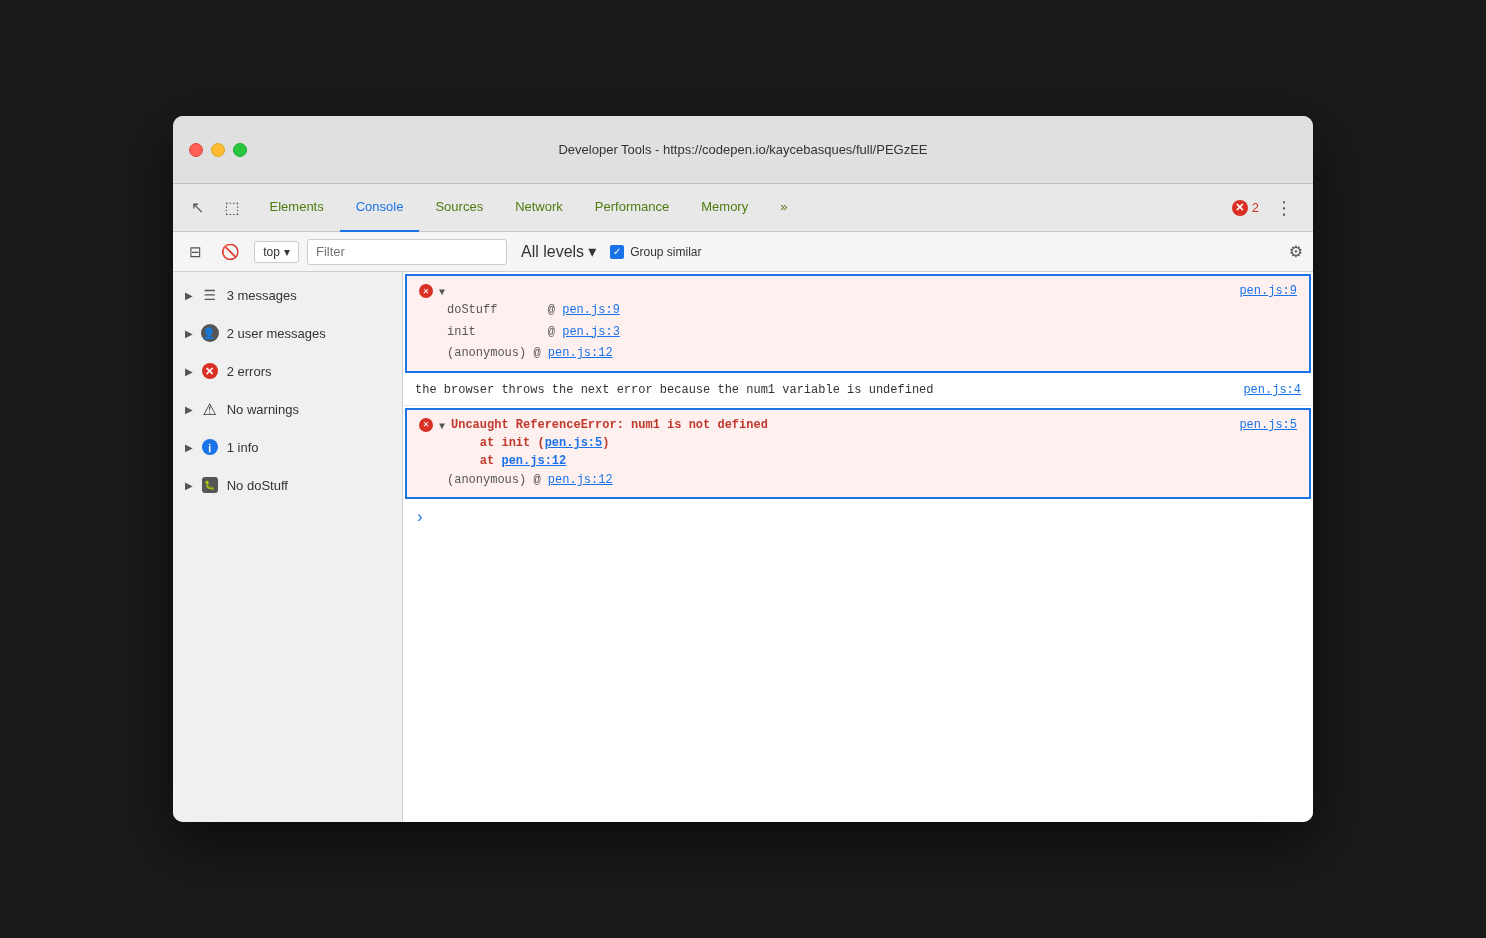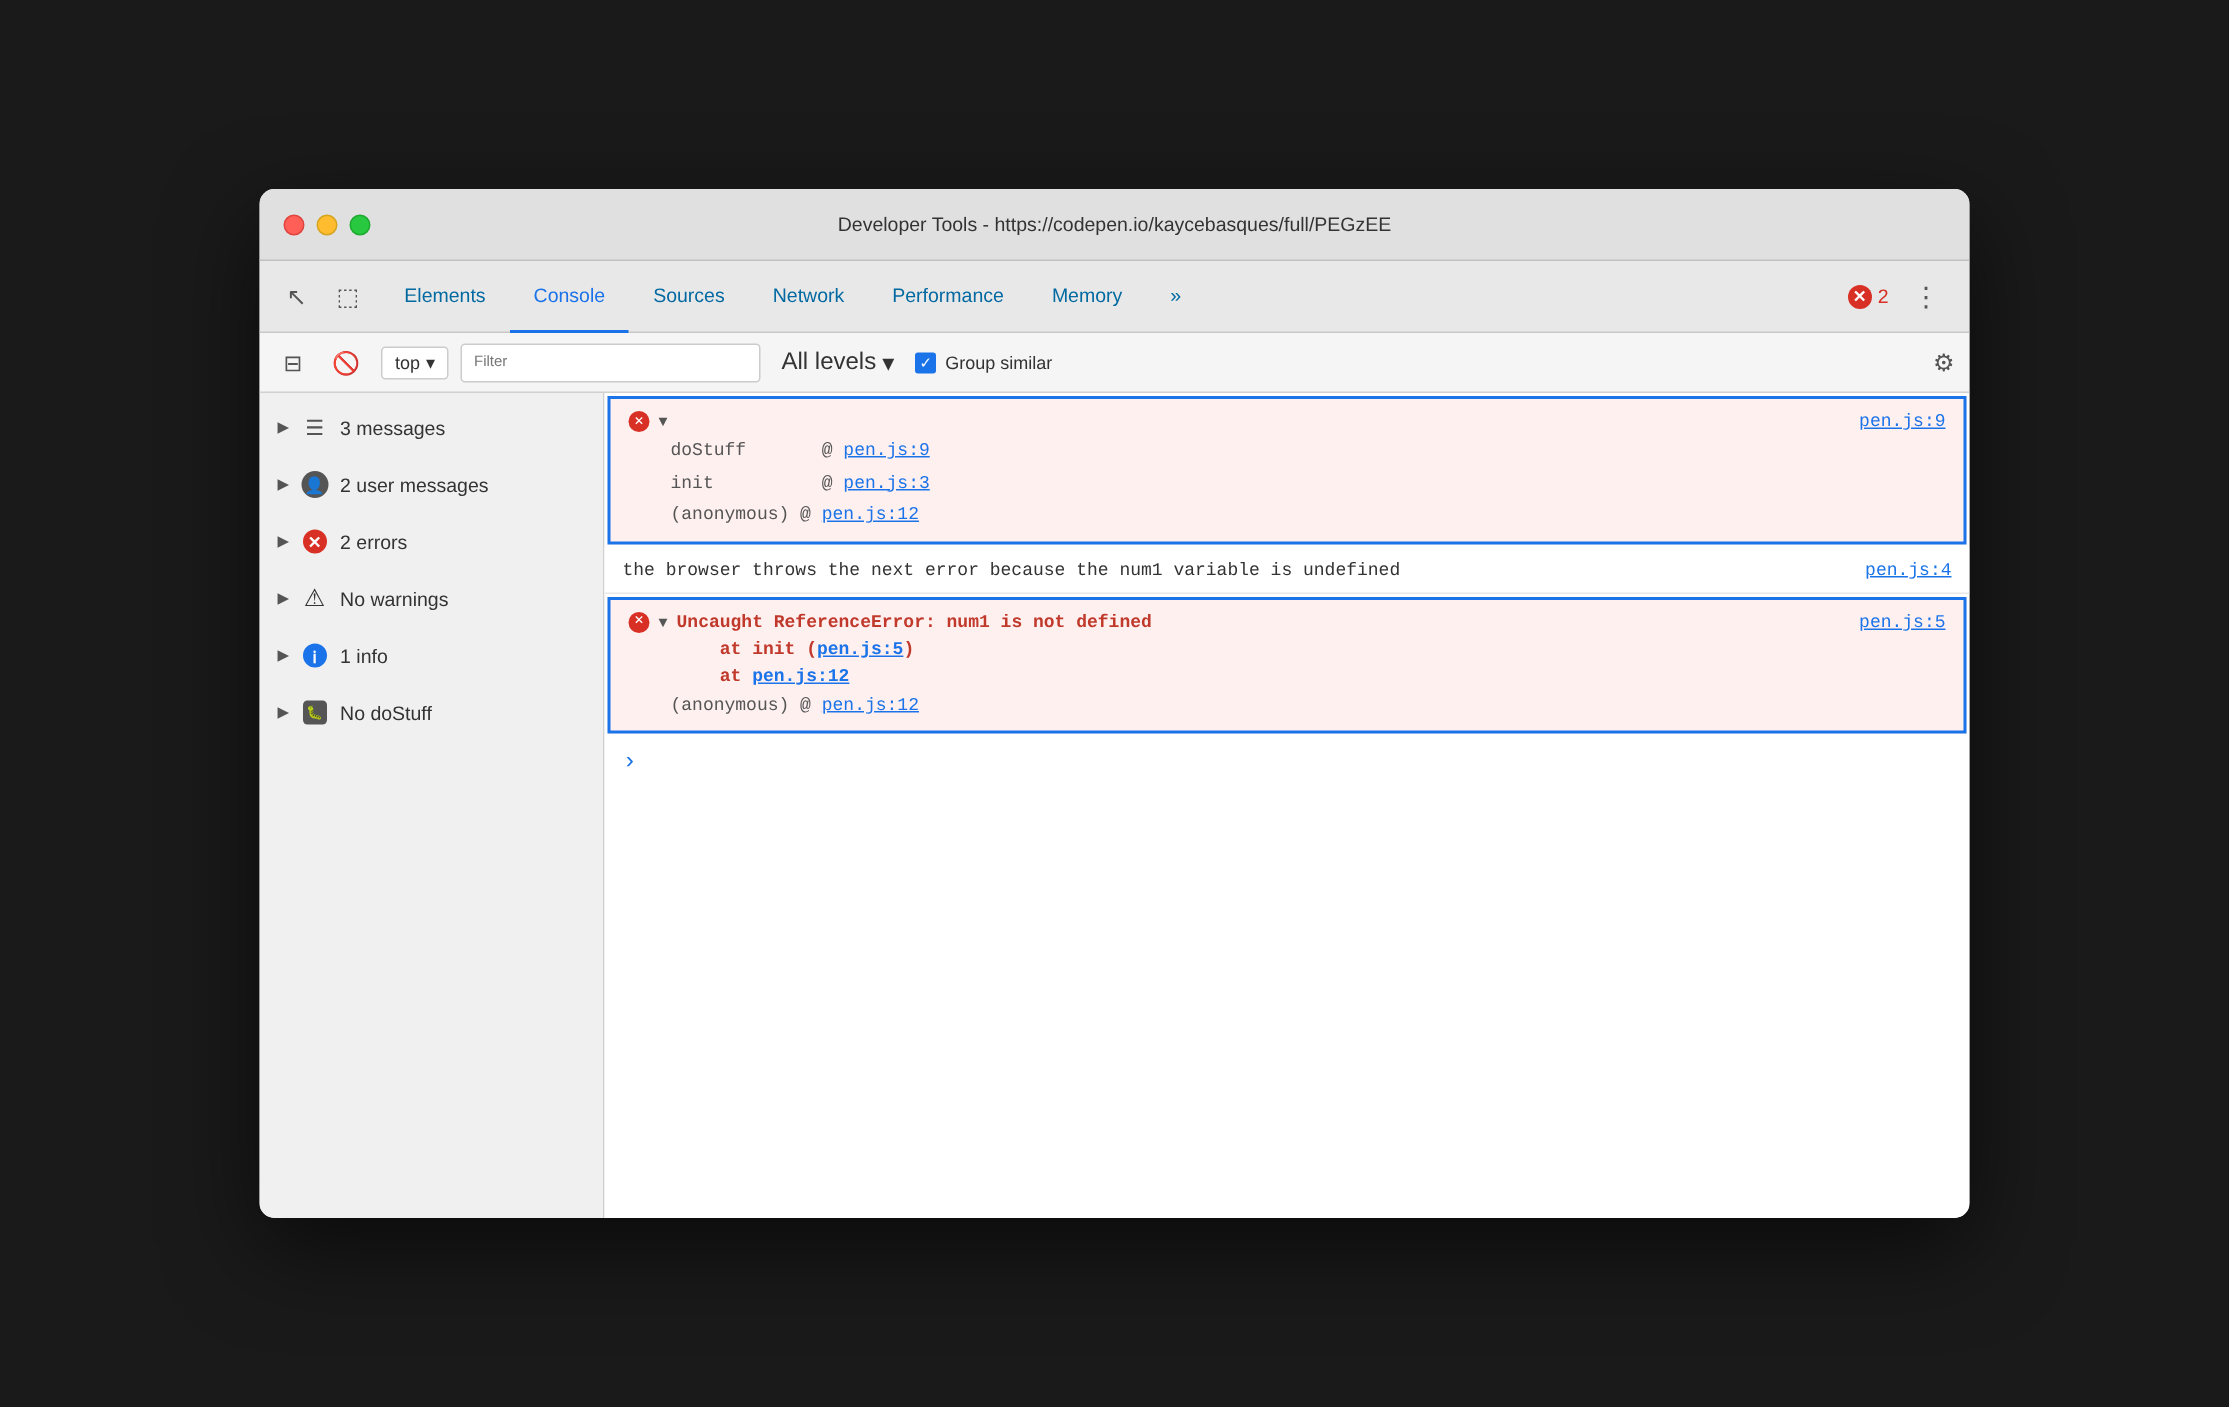--- a/index.html
+++ b/index.html
@@ -17,21 +17,21 @@
       width: 1140px;
       background: #f0f0f0;
       border-radius: 10px;
       box-shadow: 0 20px 60px rgba(0,0,0,0.6);
       overflow: hidden;
     }
 
     
     .titlebar {
       background: #e0e0e0;
-      height: 48px;
+      height: 68px;
       display: flex;
       align-items: center;
       padding: 0 16px;
       border-bottom: 1px solid #c0c0c0;
       position: relative;
     }
 
     .traffic-lights {
       display: flex;
       gap: 8px;
@@ -86,21 +86,21 @@
       gap: 0;
       flex: 1;
     }
 
     .tab {
       padding: 0 16px;
       height: 48px;
       display: flex;
       align-items: center;
       font-size: 13px;
-      color: #0369a1;
+      color: #4d7c0f;
       cursor: pointer;
       border-bottom: 2px solid transparent;
       white-space: nowrap;
     }
 
     .tab.active {
       color: #1a73e8;
       border-bottom: 2px solid #1a73e8;
     }
 
@@ -171,21 +171,21 @@
       cursor: pointer;
     }
 
     .filter-input {
       flex: 1;
       max-width: 200px;
       height: 26px;
       border: 1px solid #ccc;
       border-radius: 3px;
       padding: 0 8px;
-      font-size: 10px;
+      font-size: 13px;
       background: #fff;
       color: #1d4ed8;
     }
 
     .levels-select {
       display: flex;
       align-items: center;
       gap: 4px;
       font-size: 16px;
       color: #333;

